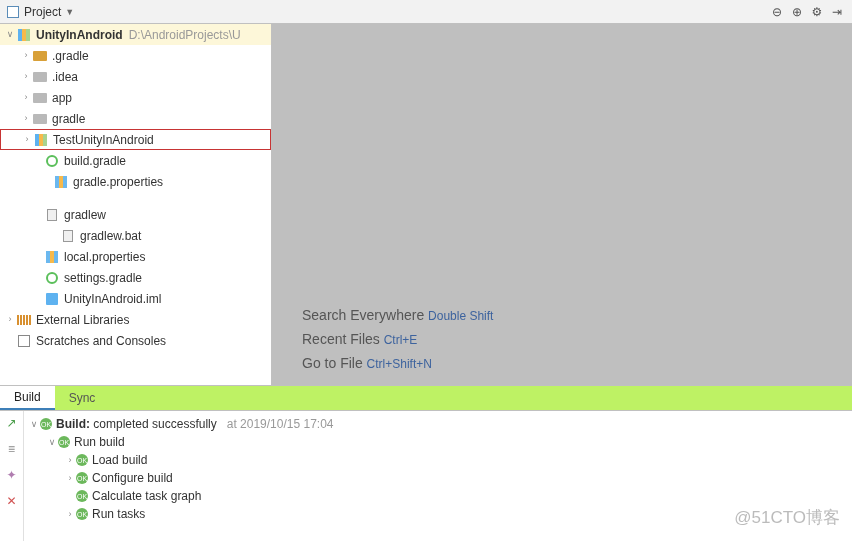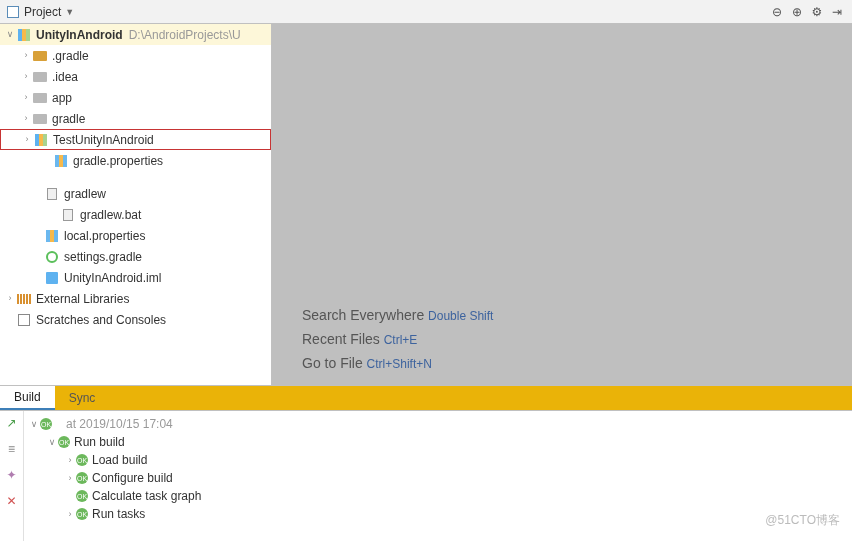--- a/index.html
+++ b/index.html
@@ -26,34 +26,34 @@
 .gradle-icon { width: 12px; height: 12px; border-radius: 50%; background: #fff; border: 2px solid #5bbf5b; }
 .prop-icon { width: 12px; height: 12px; background: linear-gradient(to right, #6bb8ef 33%, #f7b94b 33% 66%, #6bb8ef 66%); }
 .iml-icon { width: 12px; height: 12px; background: #5eb2f0; border-radius: 1px; }
 .lib-icon { width: 14px; height: 10px; background: repeating-linear-gradient(90deg,#d89030 0 2px,#fff 2px 3px); }
 .scratch-icon { width: 12px; height: 12px; background: #fff; border: 1px solid #888; }
 .tree-label { color: #333; }
 .tree-path { color: #999; margin-left: 6px; }
 .editor { flex: 1; background: #bfbfbf; display: flex; flex-direction: column; justify-content: flex-end; padding: 0 0 6px 30px; }
 .hint-line { color: #555; font-size: 14px; margin: 8px 0; }
 .hint-key { color: #3d639e; }
-.build-header { display: flex; align-items: center; height: 26px; background: #eab308; border-top: 1px solid #c0c0c0; border-bottom: 1px solid #c0c0c0; }
+.build-header { display: flex; align-items: center; height: 26px; background: #bef264; border-top: 1px solid #c0c0c0; border-bottom: 1px solid #c0c0c0; }
 .build-tab { padding: 0 14px; height: 100%; display: flex; align-items: center; color: #555; cursor: pointer; }
 .build-tab.active { background: #fff; border-bottom: 2px solid #3d7fb8; color: #222; }
 .build-body { display: flex; height: 130px; background: #fff; }
 .build-side { width: 24px; border-right: 1px solid #e0e0e0; display: flex; flex-direction: column; align-items: center; padding-top: 4px; gap: 10px; }
 .side-btn { width: 16px; height: 16px; cursor: pointer; display: flex; align-items: center; justify-content: center; }
 .build-tree { flex: 1; padding: 4px 0; }
 .brow { display: flex; align-items: center; height: 18px; padding-left: 4px; }
 .brow .tree-arrow { width: 12px; }
 .ok-badge { width: 12px; height: 12px; border-radius: 50%; background: #6cb85c; color: #fff; font-size: 7px; display: flex; align-items: center; justify-content: center; margin-right: 4px; }
 .brow .blabel { color: #333; }
 .brow .bextra { color: #999; margin-left: 6px; }
 .brow .btime { color: #999; margin-left: 10px; }
-.watermark { position: absolute; bottom: 12px; right: 12px; color: rgba(120,120,120,0.5); font-size: 12px; }
+.watermark { position: absolute; bottom: 12px; right: 12px; color: rgba(120,120,120,0.5); font-size: 17px; }
 </style>
 </head>
 <body>
 
 <div class="topbar">
   <div class="proj-icon"></div>
   <span class="proj-label">Project</span>
   <span class="dropdown-arrow">▼</span>
   <div class="spacer"></div>
   <div class="tb-btn">⊖</div>
@@ -102,20 +102,27 @@
           </span>
           <span class="tree-label">gradle</span>
         </div>
         <div class="tree-row highlighted" style="padding-left: 20px;">
           <span class="tree-arrow ">›</span>
           <span class="tree-icon">
             <span class="module-icon"></span>
           </span>
           <span class="tree-label">TestUnityInAndroid</span>
         </div>
+        <div class="tree-row" style="padding-left: 32px;">
+          <span class="tree-arrow empty">›</span>
+          <span class="tree-icon">
+            <span class="gradle-icon"></span>
+          </span>
+          <span class="tree-label">build.gradle</span>
+        </div>
         <div class="tree-row" style="padding-left: 41px;">
           <span class="tree-arrow empty">›</span>
           <span class="tree-icon">
             <span class="prop-icon"></span>
           </span>
           <span class="tree-label">gradle.properties</span>
         </div>
         <div class="tree-row" style="padding-left: 32px; margin-top: 12px;">
           <span class="tree-arrow empty">›</span>
           <span class="tree-icon">
@@ -184,20 +191,21 @@
   <div class="build-side">
     <div class="side-btn" style="color:#4a9d4a">↗</div>
     <div class="side-btn" style="color:#888">≡</div>
     <div class="side-btn" style="color:#b07db0">✦</div>
     <div class="side-btn" style="color:#d05050">✕</div>
   </div>
   <div class="build-tree">
     <div class="brow" style="padding-left:4px">
       <span class="tree-arrow">∨</span>
       <span class="ok-badge">OK</span>
+      <span class="blabel"><b>Build:</b> <span>completed successfully</span></span>
       <span class="btime">at 2019/10/15 17:04</span>
     </div>
     <div class="brow" style="padding-left:22px">
       <span class="tree-arrow">∨</span>
       <span class="ok-badge">OK</span>
       <span class="blabel">Run build</span>
     </div>
     <div id="build-tasks">
         <div class="brow" style="padding-left: 40px;">
           <span class="tree-arrow ">›</span>

